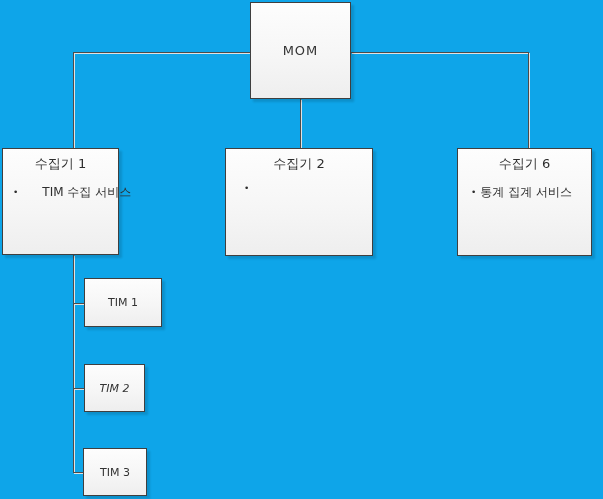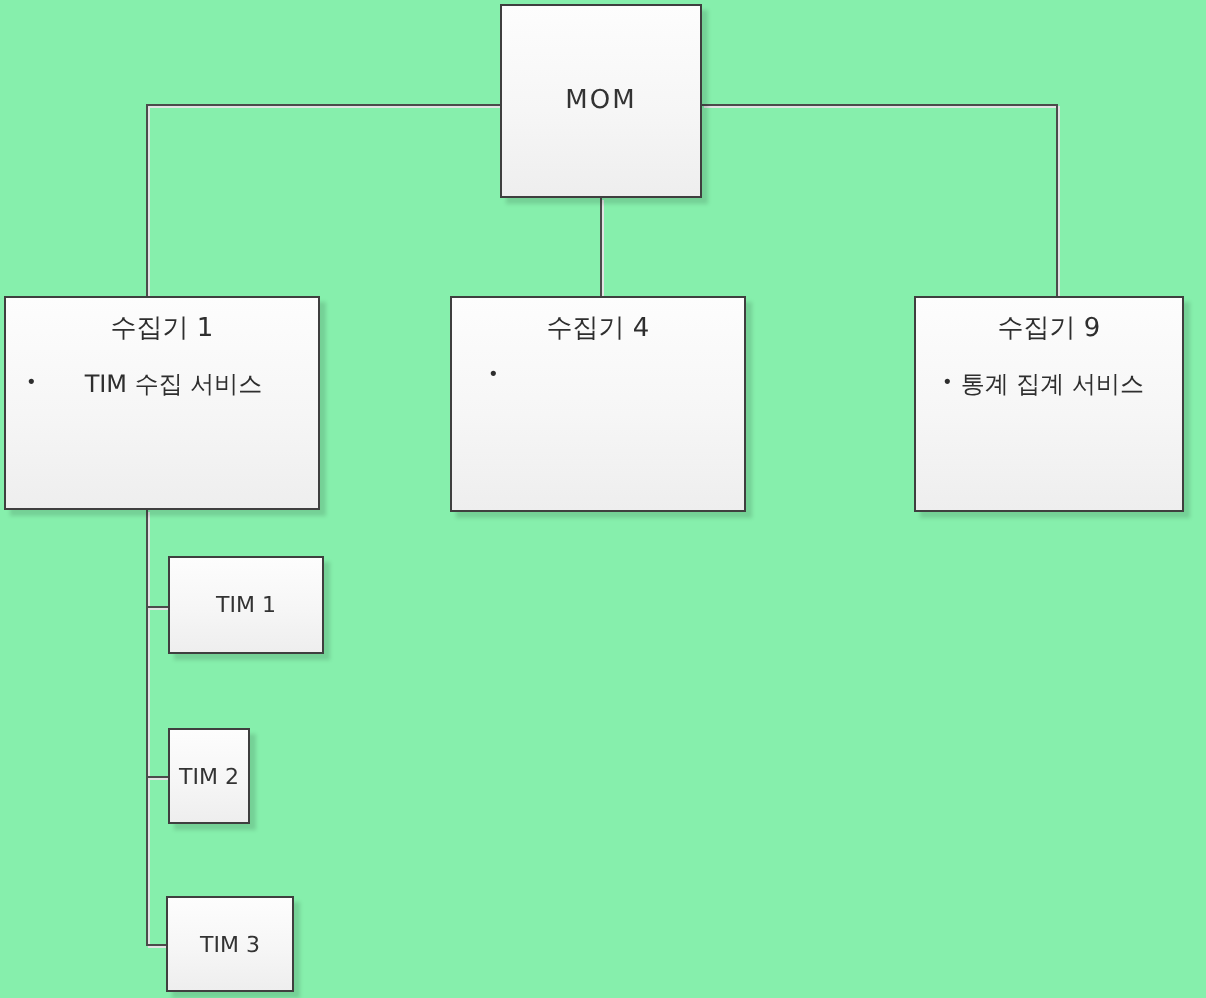--- a/index.html
+++ b/index.html
@@ -1,17 +1,17 @@
 <!DOCTYPE html>
 <html><head>
 <meta charset="utf-8">
 <style>
   html, body { margin:0; padding:0; background:#ffffff; }
   .canvas {
-    position:relative; width:603px; height:499px; background:#86efac;
+    position:relative; width:603px; height:499px; background:#0ea5e9;
     font-family:"DejaVu Sans","Liberation Sans",sans-serif; color:#2e2e2e;
     overflow:hidden;
   }
   .box {
     position:absolute; box-sizing:border-box;
     border:1px solid #3f3f3f;
     background:linear-gradient(to bottom,#fdfdfd 0%,#f6f6f6 55%,#eeeeee 100%);
     box-shadow:3px 3px 2px rgba(0,0,0,0.13);
   }
   .center { display:flex; align-items:center; justify-content:center; }
@@ -43,48 +43,48 @@
 
   <div class="line v" style="left:73px; top:255px; height:217px;"></div>
   <div class="line h" style="left:73px; top:303px; width:11px;"></div>
   <div class="line h" style="left:73px; top:388px; width:11px;"></div>
   <div class="line h" style="left:73px; top:472px; width:10px;"></div>
 
   <div class="box center" style="left:250px; top:2px; width:101px; height:97px;">
     <span class="label-mom">MOM</span>
   </div>
 
-  <div class="box c1" style="left:2px; top:148px; width:158px; height:107px;">
+  <div class="box c1" style="left:2px; top:148px; width:117px; height:107px;">
     <div class="box-title">수집기 1</div>
     <div class="bullet-row">
       <span class="bullet">•</span>
       <span class="bullet-text">TIM 수집 서비스</span>
     </div>
   </div>
 
   <div class="box c2" style="left:225px; top:148px; width:148px; height:108px;">
-    <div class="box-title">수집기 4</div>
+    <div class="box-title">수집기 2</div>
     <div class="bullet-row">
       <span class="bullet">•</span>
     </div>
   </div>
 
   <div class="box c3" style="left:457px; top:148px; width:135px; height:108px;">
-    <div class="box-title">수집기 9</div>
+    <div class="box-title">수집기 6</div>
     <div class="bullet-row">
       <span class="bullet">•</span>
       <span class="bullet-text">통계 집계 서비스</span>
     </div>
   </div>
 
   <div class="box center" style="left:84px; top:278px; width:78px; height:49px;">
     <span class="tim-label">TIM 1</span>
   </div>
 
-  <div class="box center" style="left:84px; top:364px; width:41px; height:48px;">
+  <div class="box center" style="left:84px; top:364px; width:61px; height:48px;font-style:italic;">
     <span class="tim-label">TIM 2</span>
   </div>
 
   <div class="box center" style="left:83px; top:448px; width:64px; height:48px;">
     <span class="tim-label">TIM 3</span>
   </div>
 
 </div>
 
 </body></html>

